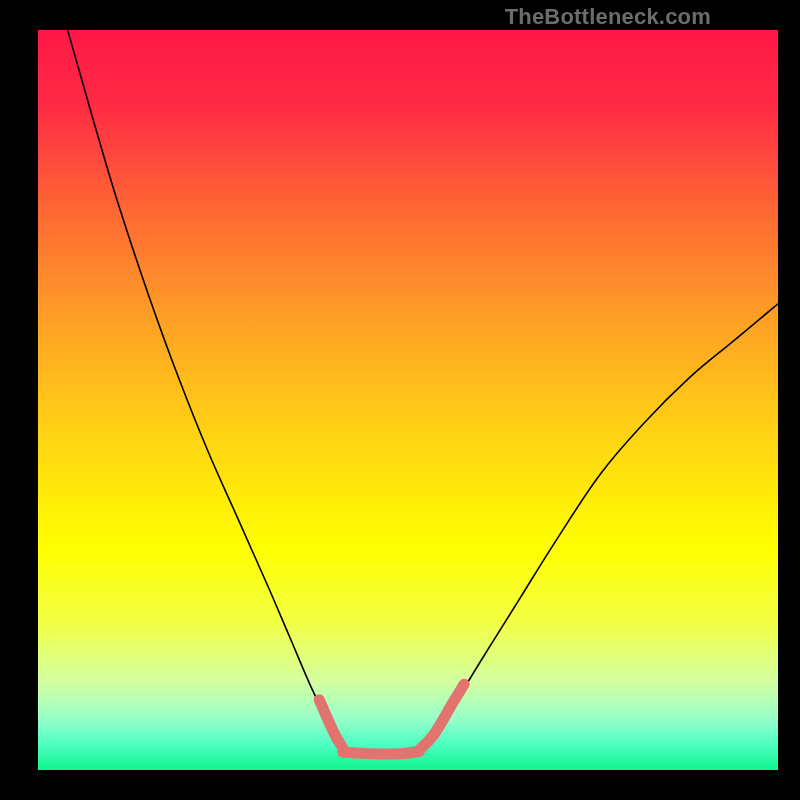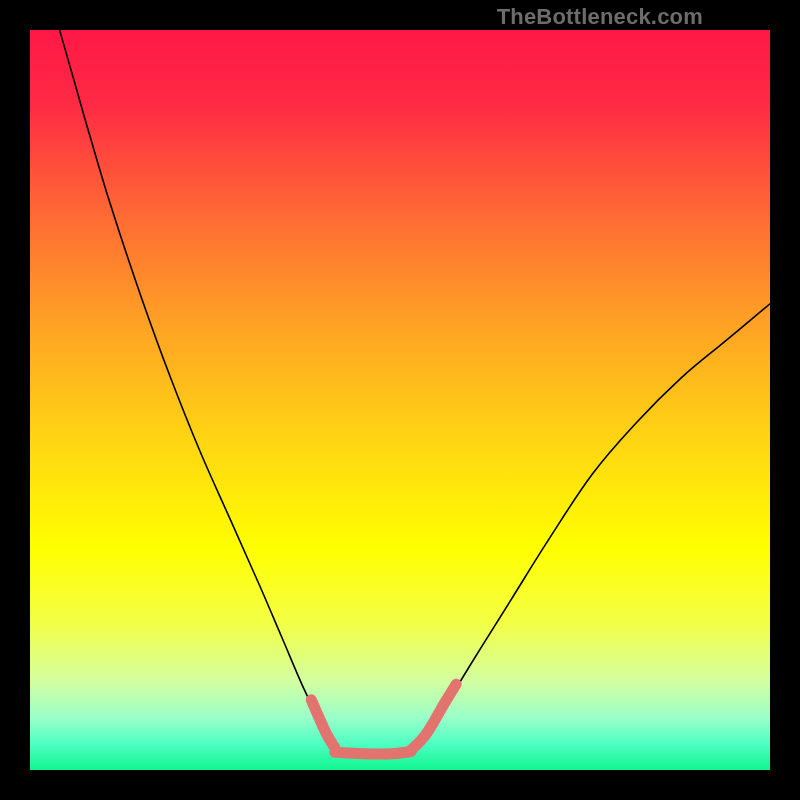--- a/index.html
+++ b/index.html
@@ -6,21 +6,21 @@
     margin: 0;
     padding: 0;
     width: 800px;
     height: 800px;
     background: #000;
     overflow: hidden;
     font-family: Arial, Helvetica, sans-serif;
   }
   .frame {
     position: absolute;
-    left: 0;
+    left: 8px;
     top: 0;
     width: 713px;
     height: 800px;
     background: #000;
     border-radius: 8px;
   }
   .plot-area {
     position: absolute;
     left: 30px;
     top: 30px;

